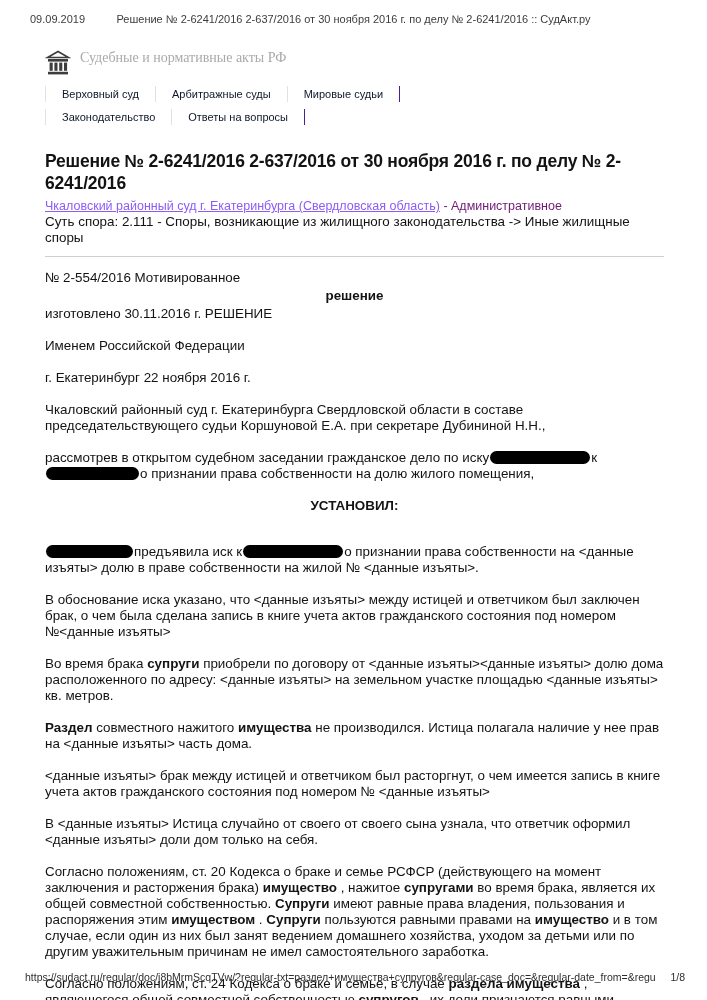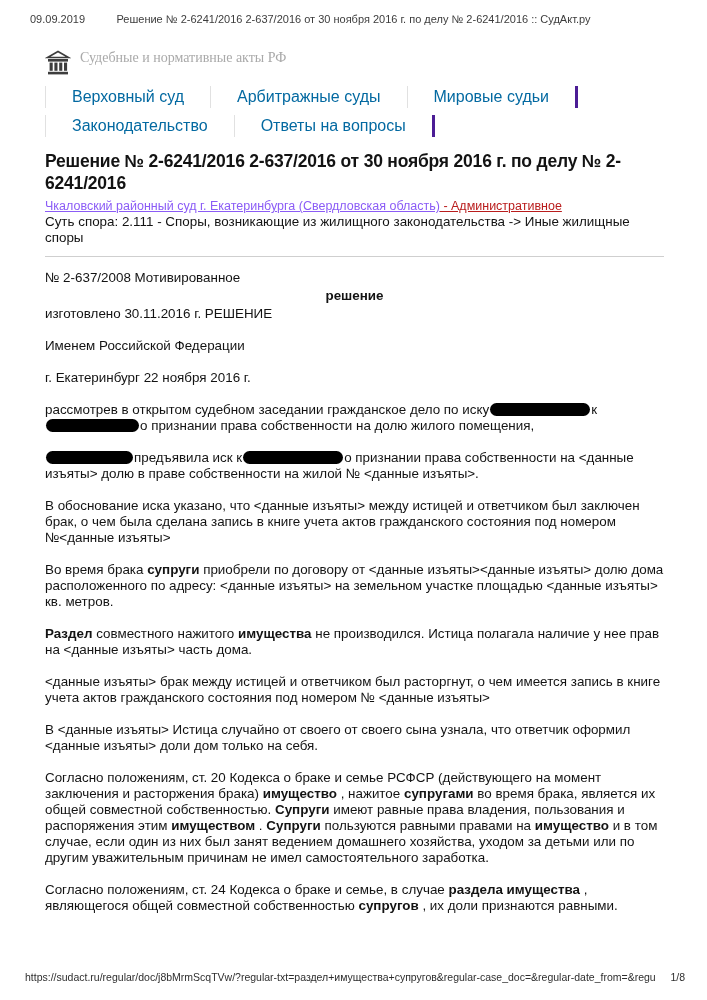--- a/index.html
+++ b/index.html
@@ -35,36 +35,36 @@
   .logo-icon { width: 26px; height: 25px; display: inline-block; }
   .logo-text {
     font-family: "Liberation Serif", serif;
     font-size: 14px; color: #a9a9a9;
   }
 
   
   .nav { position: absolute; top: 86px; left: 45px; width: 620px; }
   .nav-row { display: flex; margin-bottom: 7px; }
   .nav-item {
-    font-size: 16px; color: #0369a1;
-    padding: 2px 26px;
+    font-size: 11px; color: #0f172a;
+    padding: 2px 16px;
     border-left: 1px solid #e1e1e1;
     cursor: pointer; white-space: nowrap;
   }
-  .nav-row .nav-item:last-child { border-right: 3px solid #4c1d95; }
+  .nav-row .nav-item:last-child { border-right: 1px solid #4c1d95; }
 
   
   .doc { position: absolute; top: 150px; left: 45px; width: 619px; }
   .doc-title {
     font-size: 17.5px; font-weight: bold; color: #131313;
     letter-spacing: -0.2px; line-height: 22px;
   }
   .court-line { margin-top: 5px; font-size: 12.5px; line-height: 15px; }
   .court-link { color: #8b5cf6; text-decoration: underline; cursor: pointer; }
-  .court-type { color: #b91c1c; text-decoration: underline; }
+  .court-type { color: #701a75; }
   .dispute { font-size: 13.4px; line-height: 16px; color: #131313; }
   .rule { border: 0; border-top: 1px solid #cfcfcf; margin: 10px 0 0 0; }
 
   .doc-body { margin-top: 13px; font-size: 13.4px; color: #131313; }
   .para { line-height: 16px; margin: 0 0 16px 0; }
   .para.center { text-align: center; }
   .para.tight { margin-bottom: 2px; }
   .para.wide { margin-bottom: 30px; }
   .b { font-weight: bold; }
   .redact {
@@ -110,26 +110,28 @@
   </div>
 
   <div class="doc">
     <div class="doc-title">Решение № 2-6241/2016 2-637/2016 от 30 ноября 2016 г. по делу № 2-6241/2016</div>
     <div class="court-line">
       <span class="court-link">Чкаловский районный суд г. Екатеринбурга (Свердловская область)</span><span class="court-type"> - Административное</span>
     </div>
     <div class="dispute">Суть спора: 2.111 - Споры, возникающие из жилищного законодательства -&gt; Иные жилищные споры</div>
     <hr class="rule">
     <div class="doc-body">
-        <div class="para tight"><span>№ 2-637/2008 Мотивированное</span></div>
+        <div class="para tight"><span>№ 2-554/2016 Мотивированное</span></div>
         <div class="para center tight"><span class="b">решение</span></div>
         <div class="para"><span>изготовлено 30.11.2016 г. РЕШЕНИЕ</span></div>
         <div class="para"><span>Именем Российской Федерации</span></div>
         <div class="para"><span>г. Екатеринбург 22 ноября 2016 г.</span></div>
+        <div class="para"><span>Чкаловский районный суд г. Екатеринбурга Свердловской области в составе председательствующего судьи Коршуновой Е.А. при секретаре Дубининой Н.Н.,</span></div>
         <div class="para"><span>рассмотрев в открытом судебном заседании гражданское дело по иску</span><span class="redact" style="width: 100px;"></span><span>к</span><span class="redact" style="width: 93px;"></span><span>о признании права собственности на долю жилого помещения,</span></div>
+        <div class="para center wide"><span class="b">УСТАНОВИЛ:</span></div>
         <div class="para"><span class="redact" style="width: 87px;"></span><span>предъявила иск к</span><span class="redact" style="width: 100px;"></span><span>о признании права собственности на &lt;данные изъяты&gt; долю в праве собственности на жилой № &lt;данные изъяты&gt;.</span></div>
         <div class="para"><span>В обоснование иска указано, что &lt;данные изъяты&gt; между истицей и ответчиком был заключен брак, о чем была сделана запись в книге учета актов гражданского состояния под номером №&lt;данные изъяты&gt;</span></div>
         <div class="para"><span>Во время брака </span><span class="b">супруги</span><span> приобрели по договору от &lt;данные изъяты&gt;&lt;данные изъяты&gt; долю дома расположенного по адресу: &lt;данные изъяты&gt; на земельном участке площадью &lt;данные изъяты&gt; кв. метров.</span></div>
         <div class="para"><span class="b">Раздел</span><span> совместного нажитого </span><span class="b">имущества</span><span> не производился. Истица полагала наличие у нее прав на &lt;данные изъяты&gt; часть дома.</span></div>
         <div class="para"><span>&lt;данные изъяты&gt; брак между истицей и ответчиком был расторгнут, о чем имеется запись в книге учета актов гражданского состояния под номером № &lt;данные изъяты&gt;</span></div>
         <div class="para"><span>В &lt;данные изъяты&gt; Истица случайно от своего от своего сына узнала, что ответчик оформил &lt;данные изъяты&gt; доли дом только на себя.</span></div>
         <div class="para"><span>Согласно положениям, ст. 20 Кодекса о браке и семье РСФСР (действующего на момент заключения и расторжения брака) </span><span class="b">имущество</span><span> , нажитое </span><span class="b">супругами</span><span> во время брака, является их общей совместной собственностью. </span><span class="b">Супруги</span><span> имеют равные права владения, пользования и распоряжения этим </span><span class="b">имуществом</span><span> . </span><span class="b">Супруги</span><span> пользуются равными правами на </span><span class="b">имущество</span><span> и в том случае, если один из них был занят ведением домашнего хозяйства, уходом за детьми или по другим уважительным причинам не имел самостоятельного заработка.</span></div>
         <div class="para"><span>Согласно положениям, ст. 24 Кодекса о браке и семье, в случае </span><span class="b">раздела имущества</span><span> , являющегося общей совместной собственностью </span><span class="b">супругов</span><span> , их доли признаются равными.</span></div>
       </div>
   </div>

